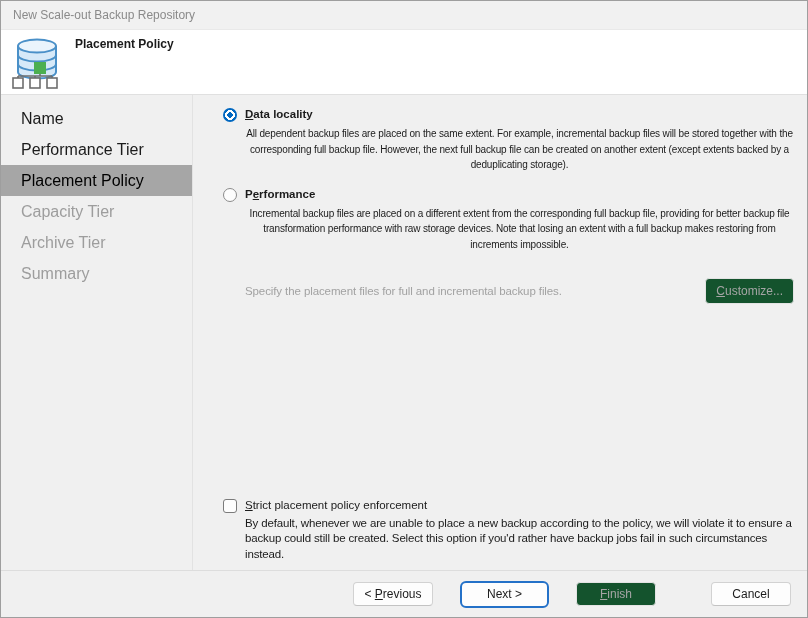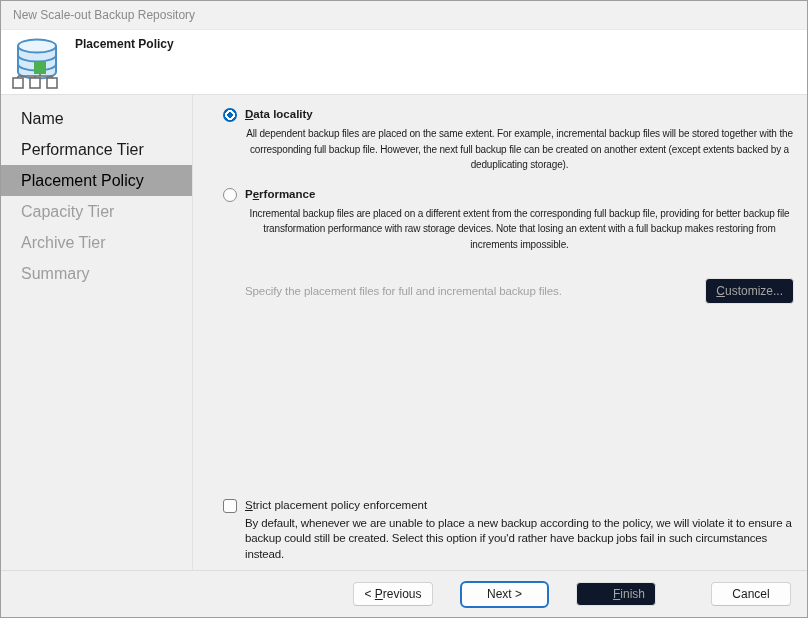--- a/index.html
+++ b/index.html
@@ -43,21 +43,21 @@
   .accel { text-decoration:underline; }
 
   .specify-row { display:flex; align-items:center; justify-content:space-between; margin-top:12px; }
   .specify-text { color:#a2a2a2; font-size:11.5px; margin-left:22px; letter-spacing:-0.1px; }
 
   .btn {
     font-family:"Liberation Sans", sans-serif; font-size:12px; color:#1b1b1b;
     height:24px; min-width:80px; padding:0 10px;
     background:#fdfdfd; border:1px solid #d2d2d2; border-bottom-color:#c3c3c3; border-radius:4px;
   }
-  .btn.disabled { color:#a5a5a5; background:#0f172a; border-color:#e3e3e3;text-align:right; }
+  .btn.disabled { color:#a5a5a5; background:#14532d; border-color:#e3e3e3; }
   .btn.default { border:2px solid #2471c8; border-radius:6px; height:27px; min-width:89px; }
   .btn.customize { min-width:85px; height:26px; }
 
   .checkbox-block { margin-top:auto; display:flex; }
   .checkbox {
     width:14px; height:14px; border:1px solid #7b7b7b; border-radius:3px;
     background:#fdfdfd; flex:0 0 auto; margin-top:1px; cursor:default;
   }
   .cb-text { margin-left:8px; min-width:0; }
   .cb-label { font-size:11.5px; color:#1b1b1b; margin:1px 0 5px; }

